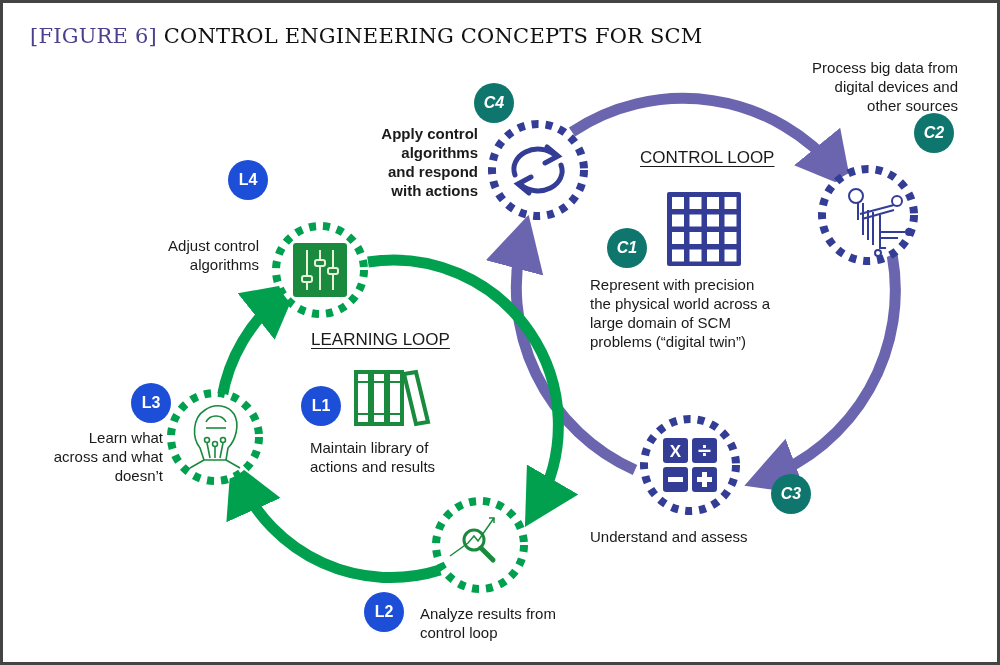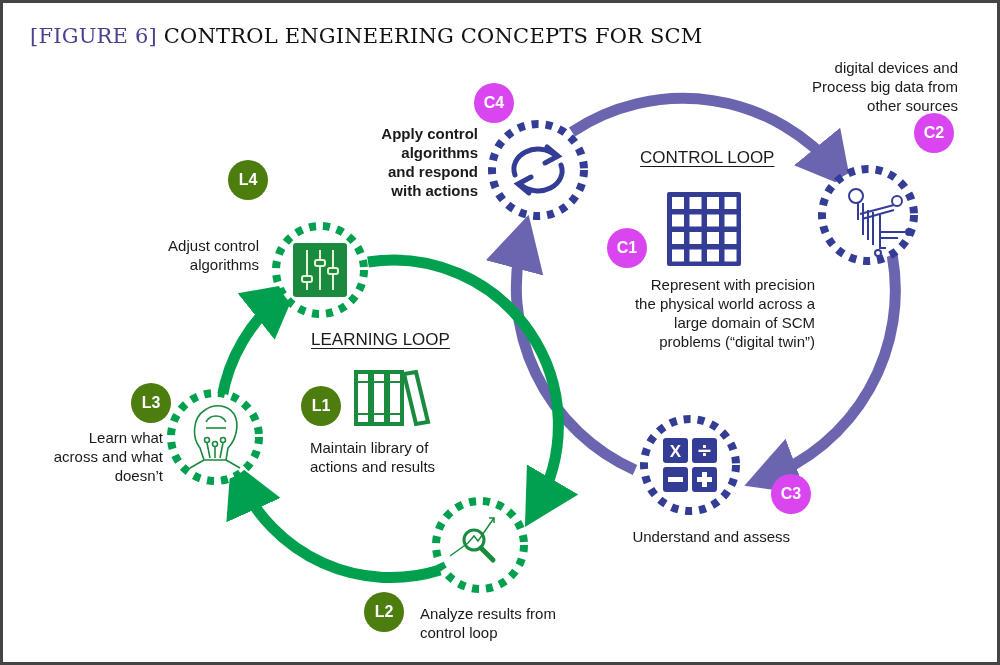--- a/index.html
+++ b/index.html
@@ -7,27 +7,27 @@
          font-family: "Liberation Sans", sans-serif; }
   .frame { position: absolute; left: 0; top: 0; width: 994px; height: 659px;
            border-top: 3px solid #444; border-left: 3px solid #444;
            border-right: 3px solid #444; border-bottom: 3px solid #444; box-sizing: content-box; }
   .title { position: absolute; left: 30px; top: 24px; font-family: "DejaVu Serif", serif;
            font-size: 21px; color: #111; letter-spacing: 0.2px; white-space: nowrap; }
   .title .fig { color: #4b3f8f; }
   svg.diagram { position: absolute; left: 0; top: 0; }
   .label { position: absolute; font-size: 15px; line-height: 19px; color: #1a1a1a; white-space: nowrap; }
   .right { text-align: right; }
-  .center { text-align: right; }
+  .center { text-align: left; }
   .loop-title { position: absolute; font-size: 17px; text-decoration: underline; color: #1a1a1a;
                 text-underline-offset: 3px; white-space: nowrap; }
   .badge { position: absolute; width: 40px; height: 40px; border-radius: 50%; color: #fff;
            font-weight: bold; font-size: 16px; display: flex; align-items: center; justify-content: center; }
-  .badge.purple { background: #d946ef; }
-  .badge.green { background: #4d7c0f; }
+  .badge.purple { background: #0f766e; font-style: italic; }
+  .badge.green { background: #1d4ed8; }
 </style>
 </head>
 <body>
 
 <div class="frame"></div>
 
 <div class="title">
   <span class="fig">[FIGURE 6]</span>
   <span>CONTROL ENGINEERING CONCEPTS FOR SCM</span>
 </div>
@@ -164,22 +164,22 @@
 <div class="badge green" style="left:364px; top:592px;">L2</div>
 
 <div class="label right" style="right:522px; top:124px;font-weight:bold;">
   <div>Apply control</div>
   <div>algorithms</div>
   <div>and respond</div>
   <div>with actions</div>
 </div>
 
 <div class="label right" style="right:42px; top:58px;">
+  <div>Process big data from</div>
   <div>digital devices and</div>
-  <div>Process big data from</div>
   <div>other sources</div>
 </div>
 
 <div class="label center" style="left:590px; top:275px; width:225px;">
   <div>Represent with precision</div>
   <div>the physical world across a</div>
   <div>large domain of SCM</div>
   <div>problems (“digital twin”)</div>
 </div>
 

